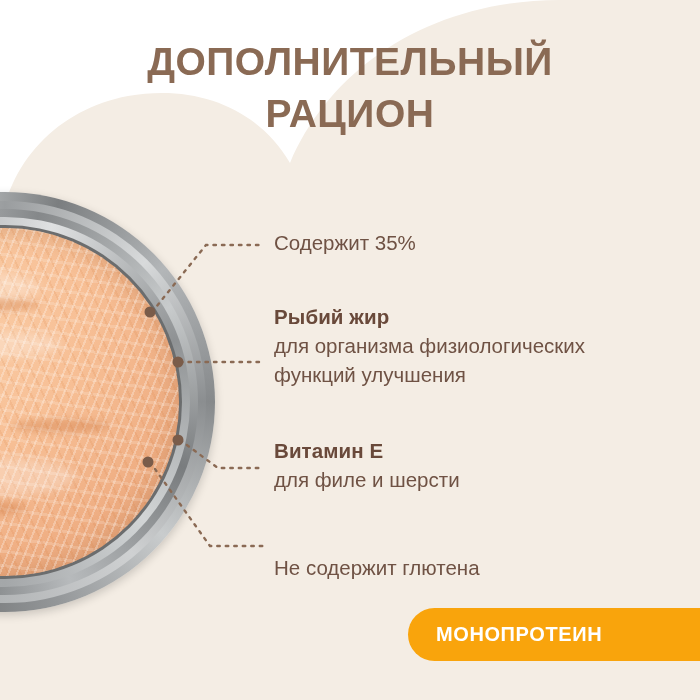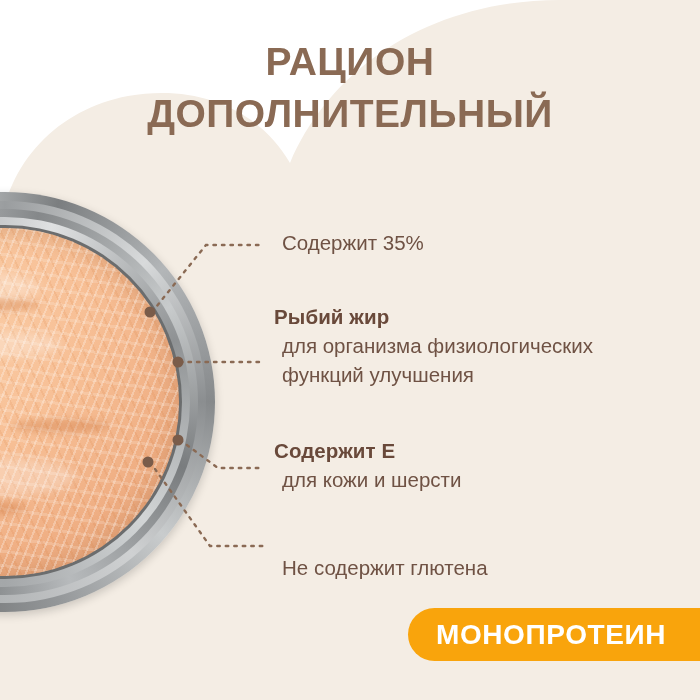--- a/index.html
+++ b/index.html
@@ -147,21 +147,21 @@
     color: #6f5244;
     font-size: 20.5px;
     line-height: 29px;
   }
   .feature .hd {
     display: block;
     font-weight: 700;
     color: #69493a;
     letter-spacing: .1px;
   }
-  .feature .bd { display: block; margin-left: 8px; }
+  .feature .bd { display: block; }
   #f1 { top: 228px; }
   #f2 { top: 302px; }
   #f3 { top: 436px; }
   #f4 { top: 553px; }
 
   
   .badge {
     position: absolute;
     left: 408px;
     top: 608px;
@@ -170,21 +170,21 @@
     background: #f9a40c;
     border-radius: 27px;
     display: flex;
     align-items: center;
     justify-content: flex-start;
     padding-left: 28px;
     box-sizing: border-box;
   }
   .badge span {
     color: #ffffff;
-    font-size: 28px;
+    font-size: 20px;
     font-weight: 700;
     letter-spacing: 0.6px;
   }
 </style>
 </head>
 <body>
 
 <div id="canvas">
 
   <svg class="heart-bg" viewBox="0 0 700 700" aria-hidden="true">
@@ -226,37 +226,37 @@
     </g>
     <g fill="#7a5c4a">
       <circle cx="150" cy="312" r="5.5"></circle>
       <circle cx="178" cy="362" r="5.5"></circle>
       <circle cx="178" cy="440" r="5.5"></circle>
       <circle cx="148" cy="462" r="5.5"></circle>
     </g>
   </svg>
 
   <div class="title">
+    <span class="ln">ДОПОЛНИТЕЛЬНЫЙ</span>
     <span class="ln">РАЦИОН</span>
-    <span class="ln">ДОПОЛНИТЕЛЬНЫЙ</span>
   </div>
 
   <div class="feature" id="f1">
     <span class="bd">Содержит 35%</span>
   </div>
 
   <div class="feature" id="f2">
     <span class="hd">Рыбий жир</span>
     <span class="bd">для организма физиологических</span>
     <span class="bd">функций улучшения</span>
   </div>
 
   <div class="feature" id="f3">
-    <span class="hd">Содержит Е</span>
-    <span class="bd">для кожи и шерсти</span>
+    <span class="hd">Витамин Е</span>
+    <span class="bd">для филе и шерсти</span>
   </div>
 
   <div class="feature" id="f4">
     <span class="bd">Не содержит глютена</span>
   </div>
 
   <div class="badge">
     <span>МОНОПРОТЕИН</span>
   </div>
 

